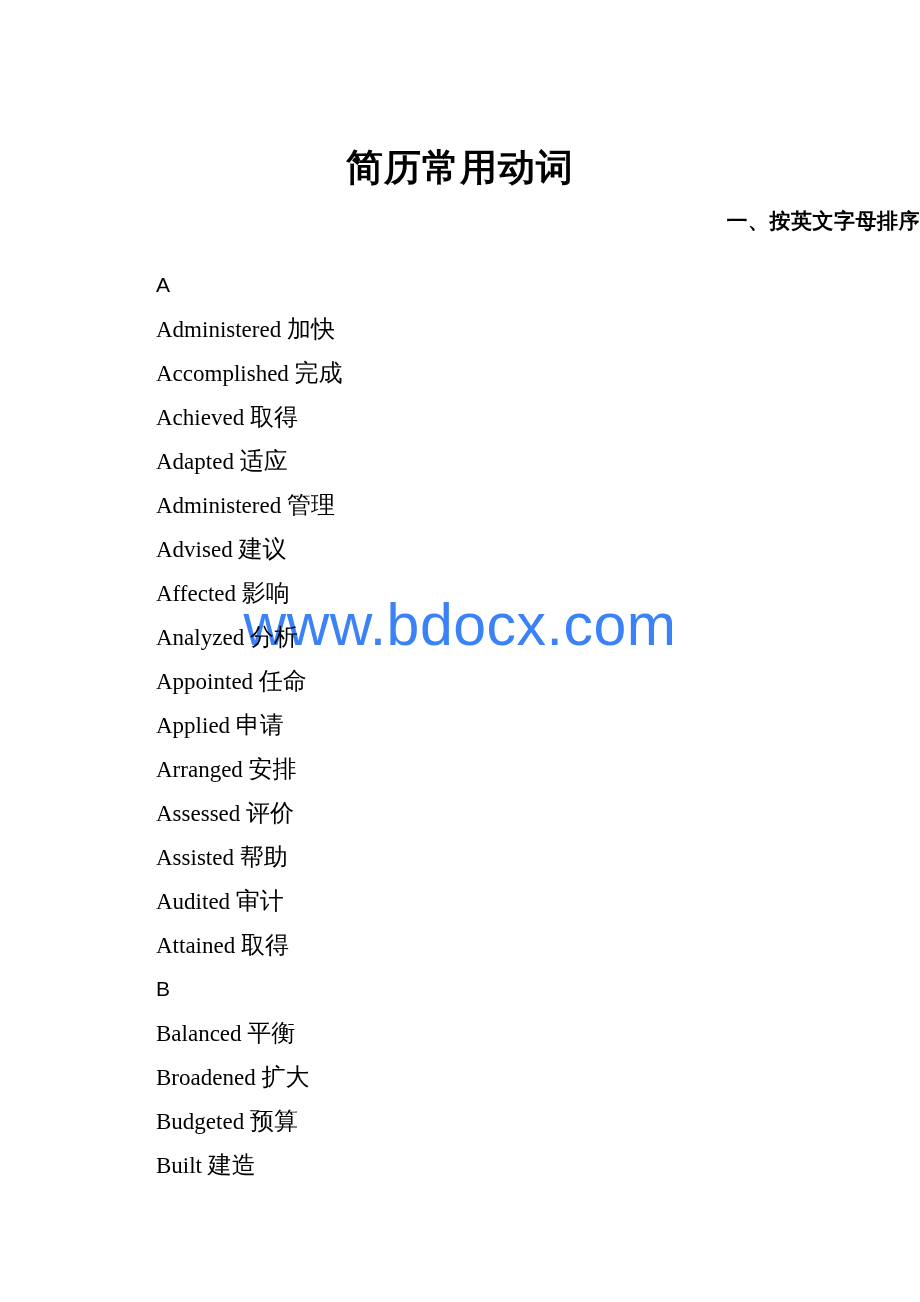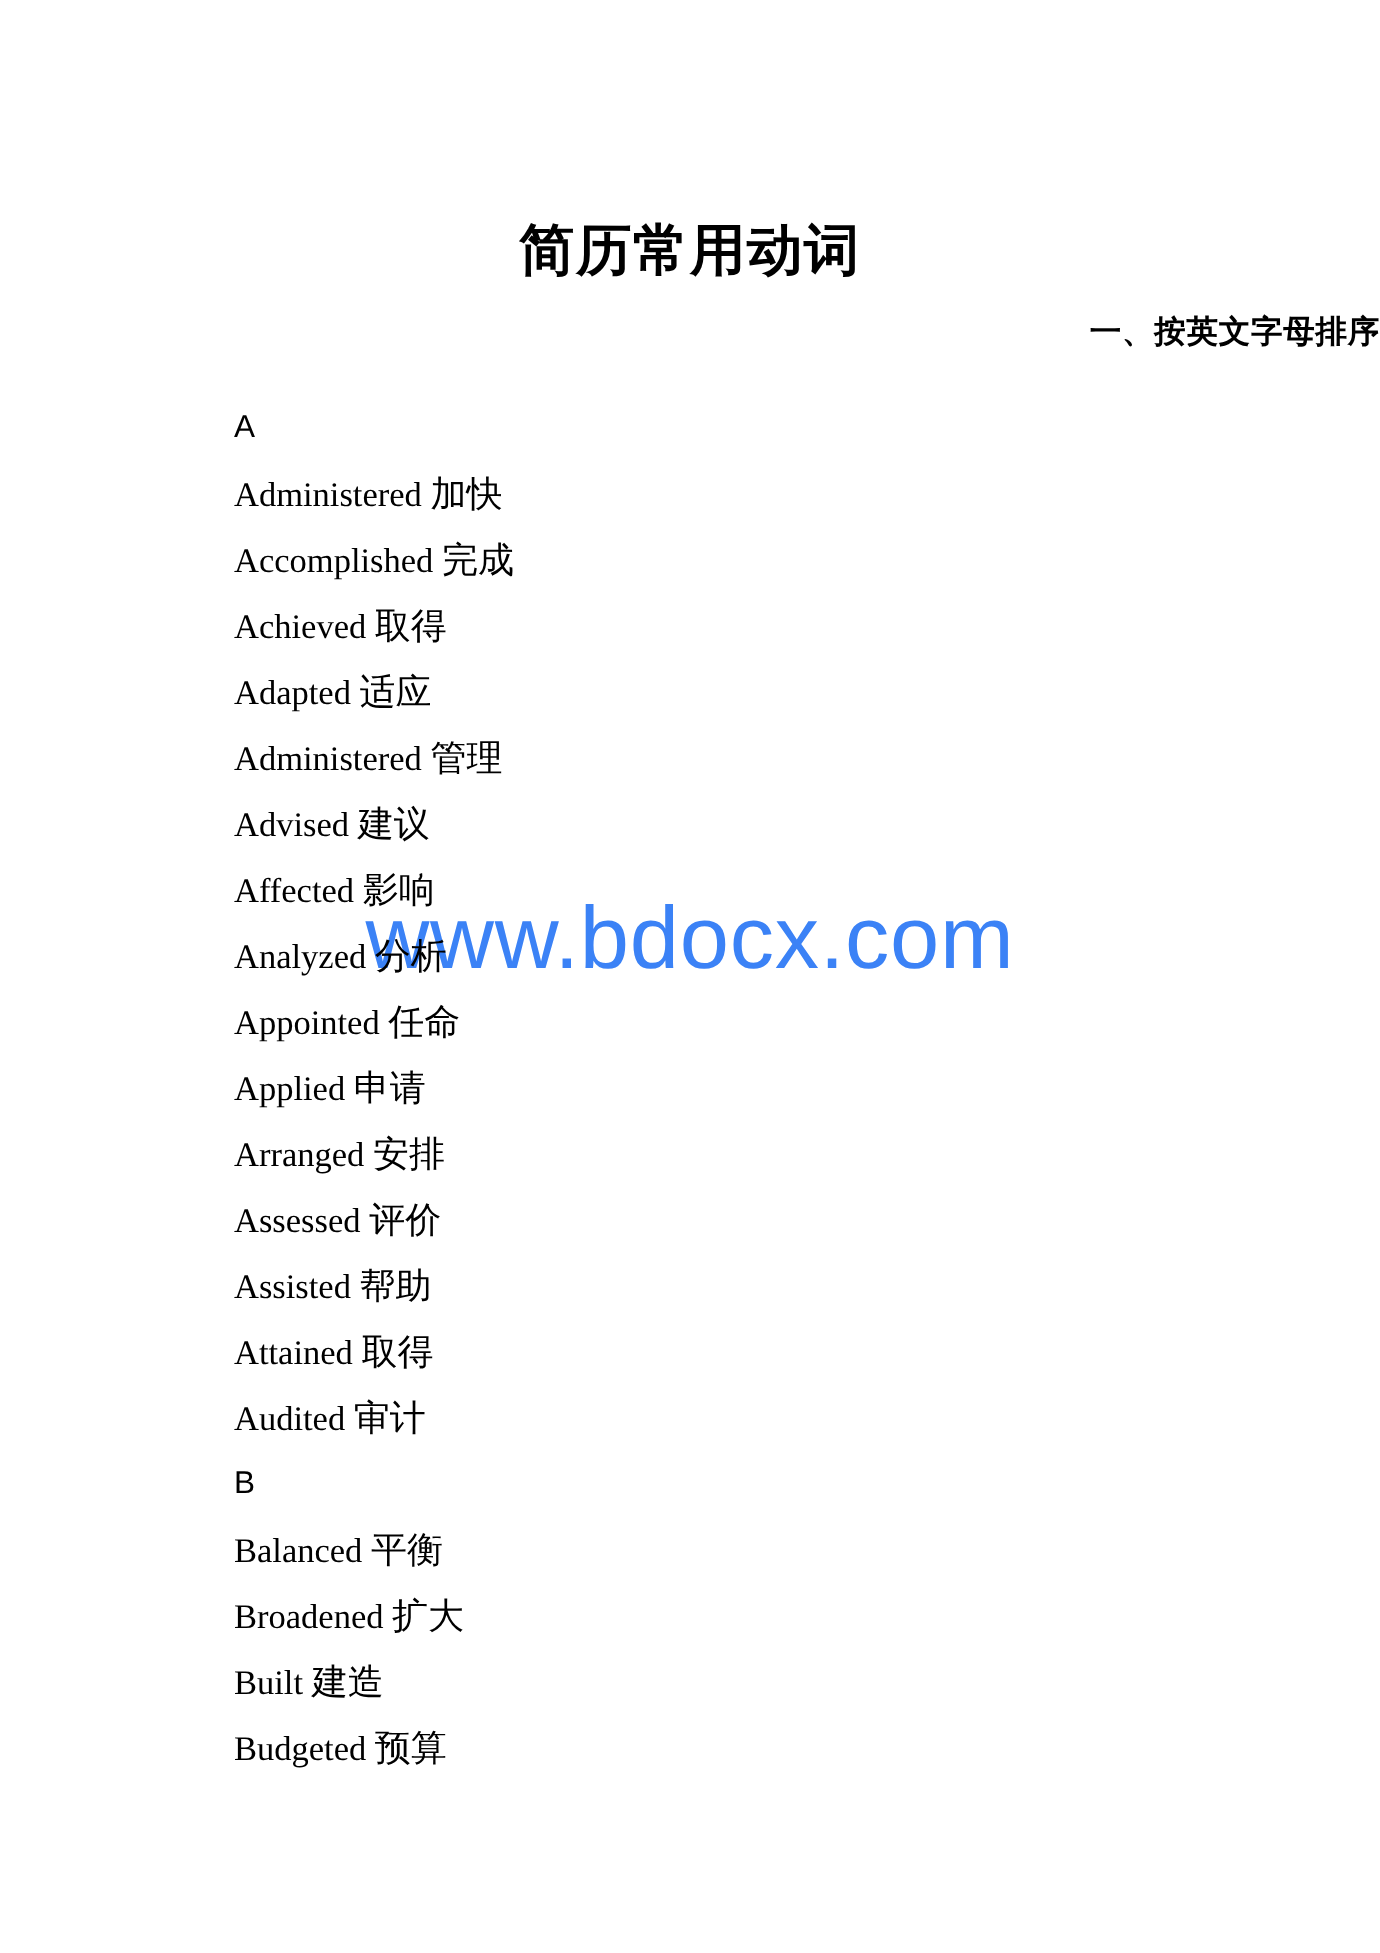--- a/index.html
+++ b/index.html
@@ -117,23 +117,23 @@
         <li class="verb-item"><span>Adapted</span> <span class="verb-cn">适应</span></li>
         <li class="verb-item"><span>Administered</span> <span class="verb-cn">管理</span></li>
         <li class="verb-item"><span>Advised</span> <span class="verb-cn">建议</span></li>
         <li class="verb-item"><span>Affected</span> <span class="verb-cn">影响</span></li>
         <li class="verb-item"><span>Analyzed</span> <span class="verb-cn">分析</span></li>
         <li class="verb-item"><span>Appointed</span> <span class="verb-cn">任命</span></li>
         <li class="verb-item"><span>Applied</span> <span class="verb-cn">申请</span></li>
         <li class="verb-item"><span>Arranged</span> <span class="verb-cn">安排</span></li>
         <li class="verb-item"><span>Assessed</span> <span class="verb-cn">评价</span></li>
         <li class="verb-item"><span>Assisted</span> <span class="verb-cn">帮助</span></li>
+        <li class="verb-item"><span>Audited</span> <span class="verb-cn">审计</span></li>
         <li class="verb-item"><span>Attained</span> <span class="verb-cn">取得</span></li>
-        <li class="verb-item"><span>Audited</span> <span class="verb-cn">审计</span></li>
         <li class="verb-item section-letter"><span>B</span></li>
         <li class="verb-item"><span>Balanced</span> <span class="verb-cn">平衡</span></li>
         <li class="verb-item"><span>Broadened</span> <span class="verb-cn">扩大</span></li>
+        <li class="verb-item"><span>Budgeted</span> <span class="verb-cn">预算</span></li>
         <li class="verb-item"><span>Built</span> <span class="verb-cn">建造</span></li>
-        <li class="verb-item"><span>Budgeted</span> <span class="verb-cn">预算</span></li>
       </ul>
 
   </div>
 </div>
 
 </body></html>

